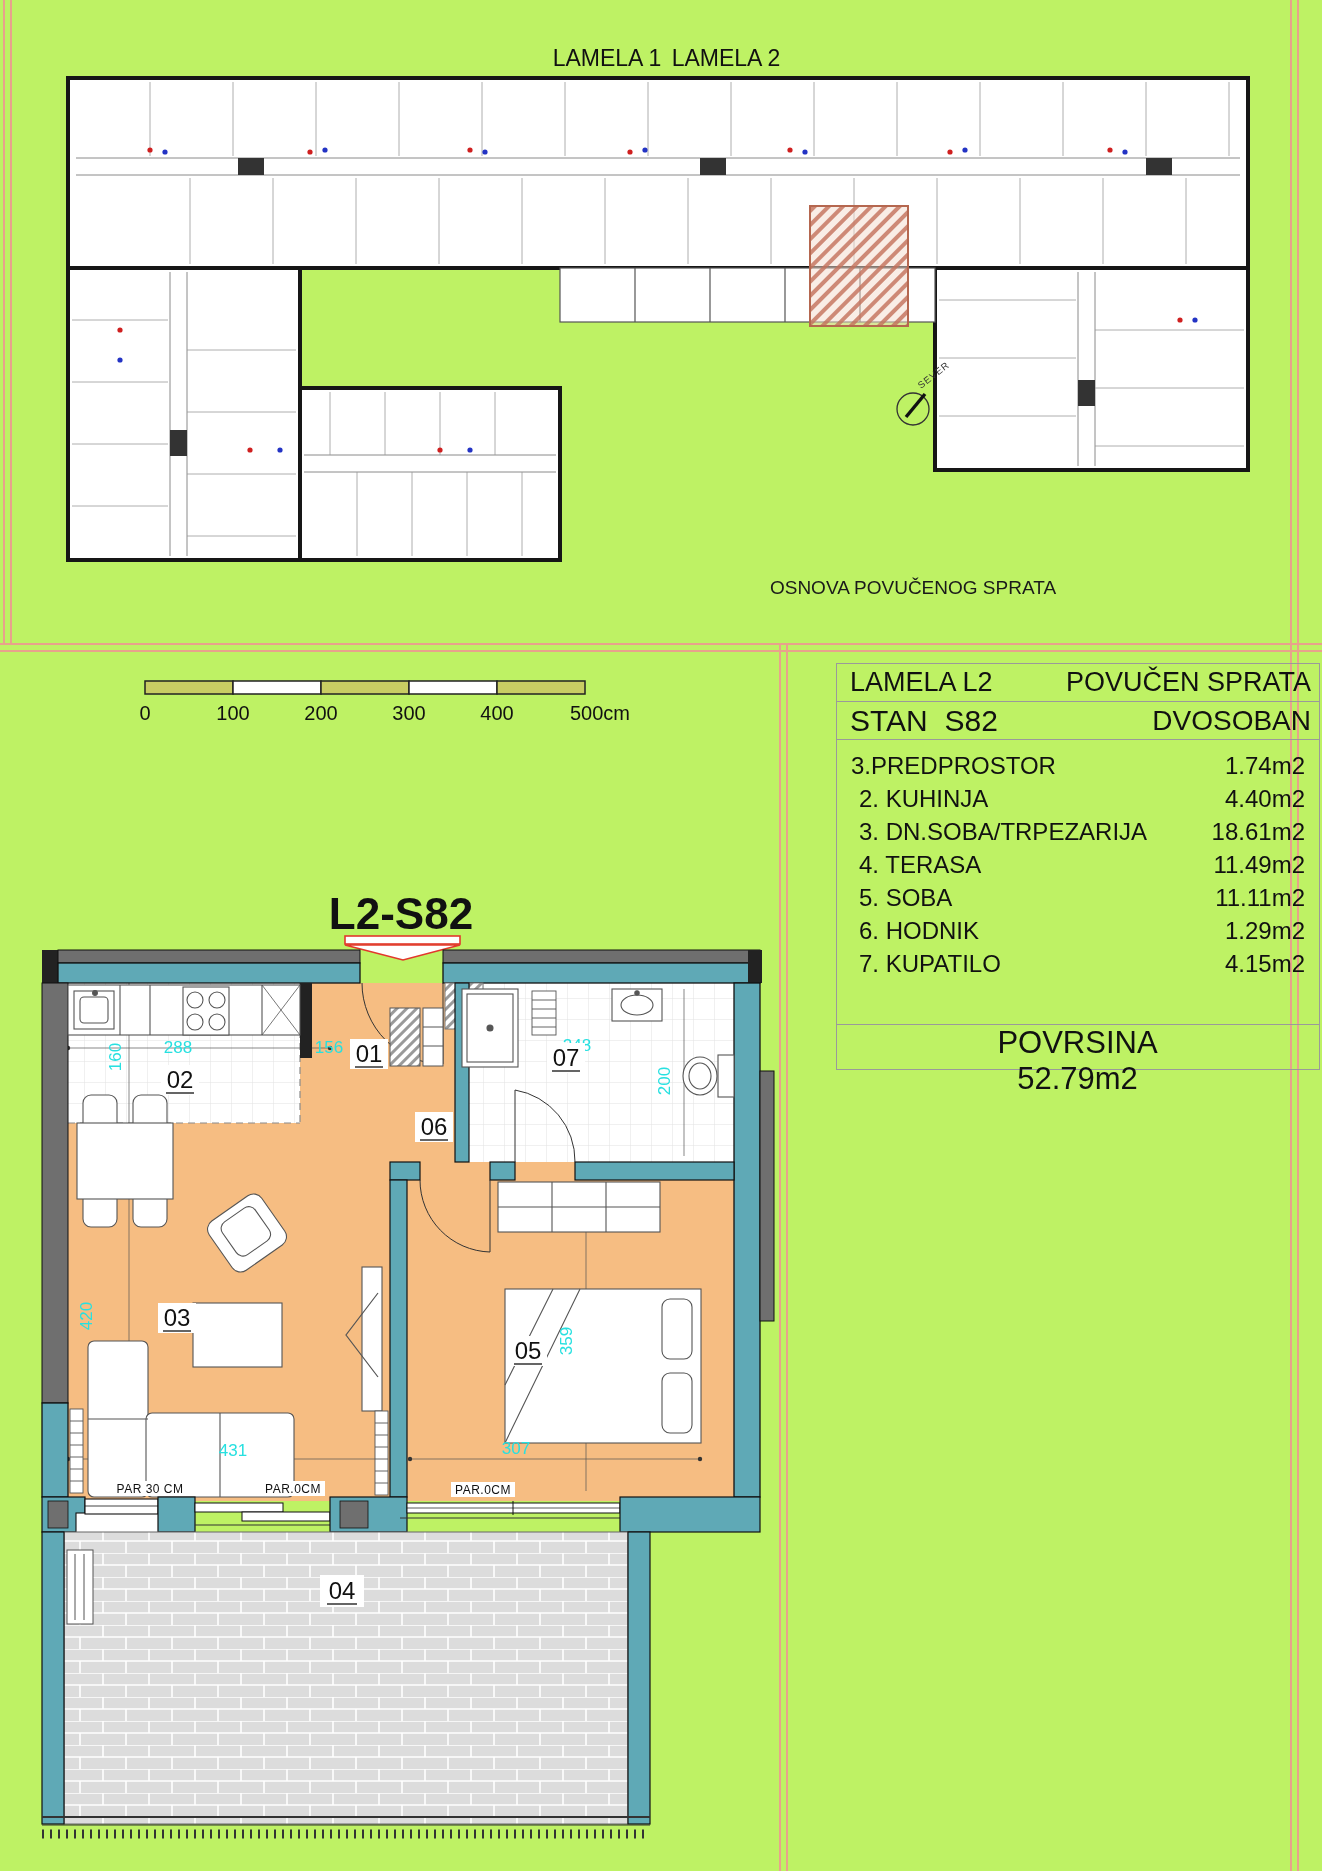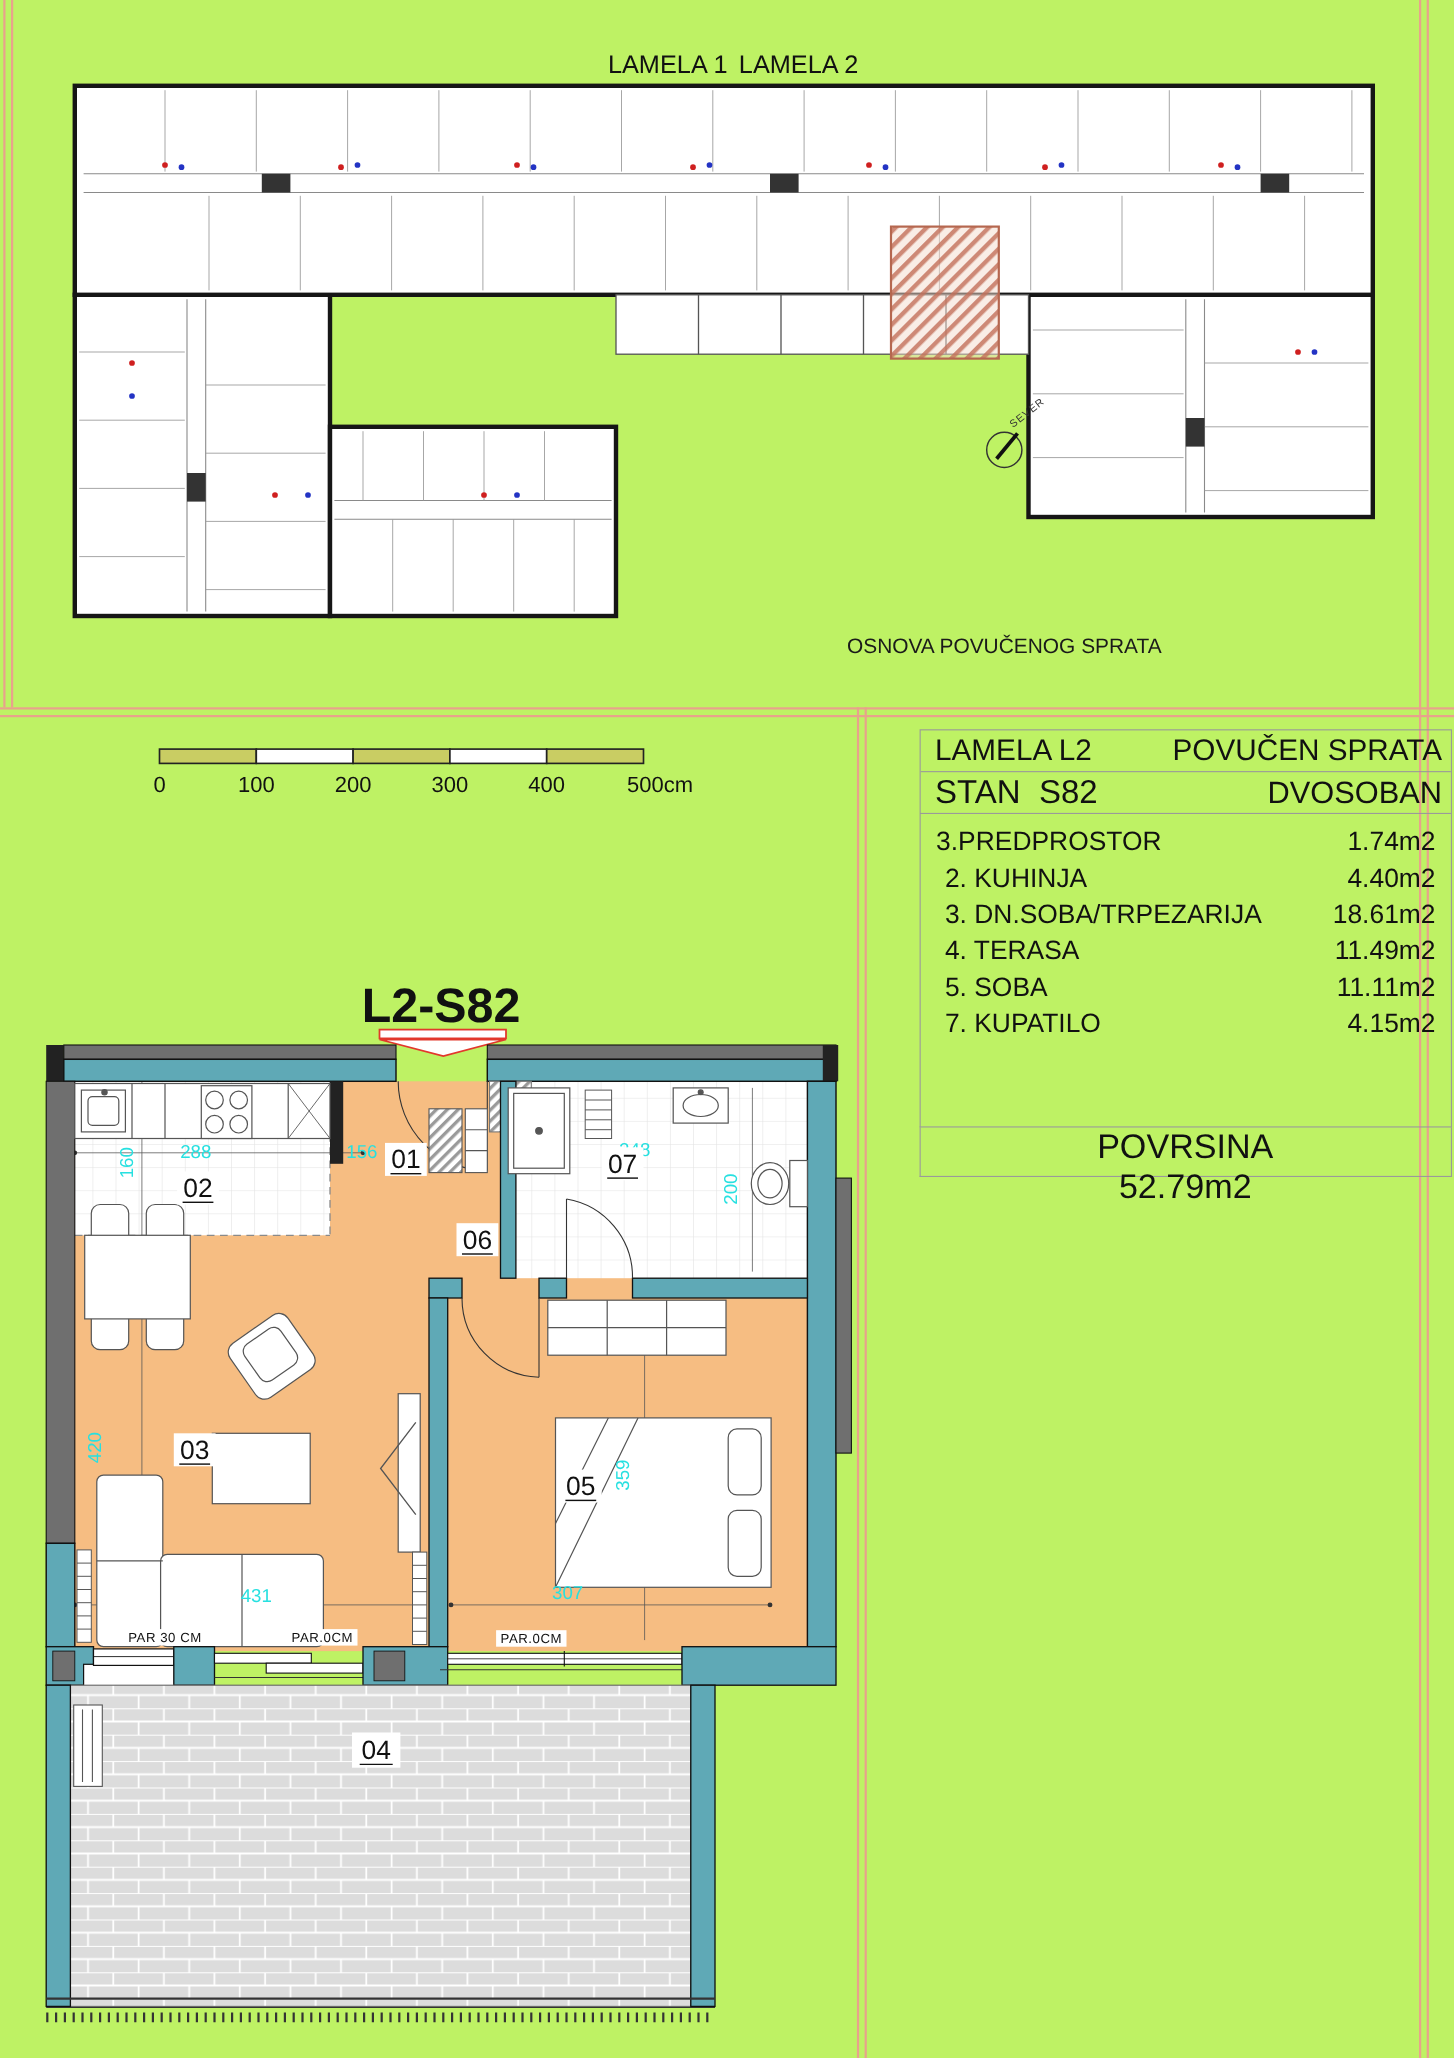--- a/index.html
+++ b/index.html
@@ -416,20 +416,24 @@
       </div>
       <div class="tbl-row">
         <span>4. TERASA</span>
         <span>11.49m2</span>
       </div>
       <div class="tbl-row">
         <span>5. SOBA</span>
         <span>11.11m2</span>
       </div>
       <div class="tbl-row">
+        <span>6. HODNIK</span>
+        <span>1.29m2</span>
+      </div>
+      <div class="tbl-row">
         <span>7. KUPATILO</span>
         <span>4.15m2</span>
       </div>
     </div>
     <div class="tbl-total">
       <span>POVRSINA</span>
       <span>52.79m2</span>
     </div>
   </div>
 

